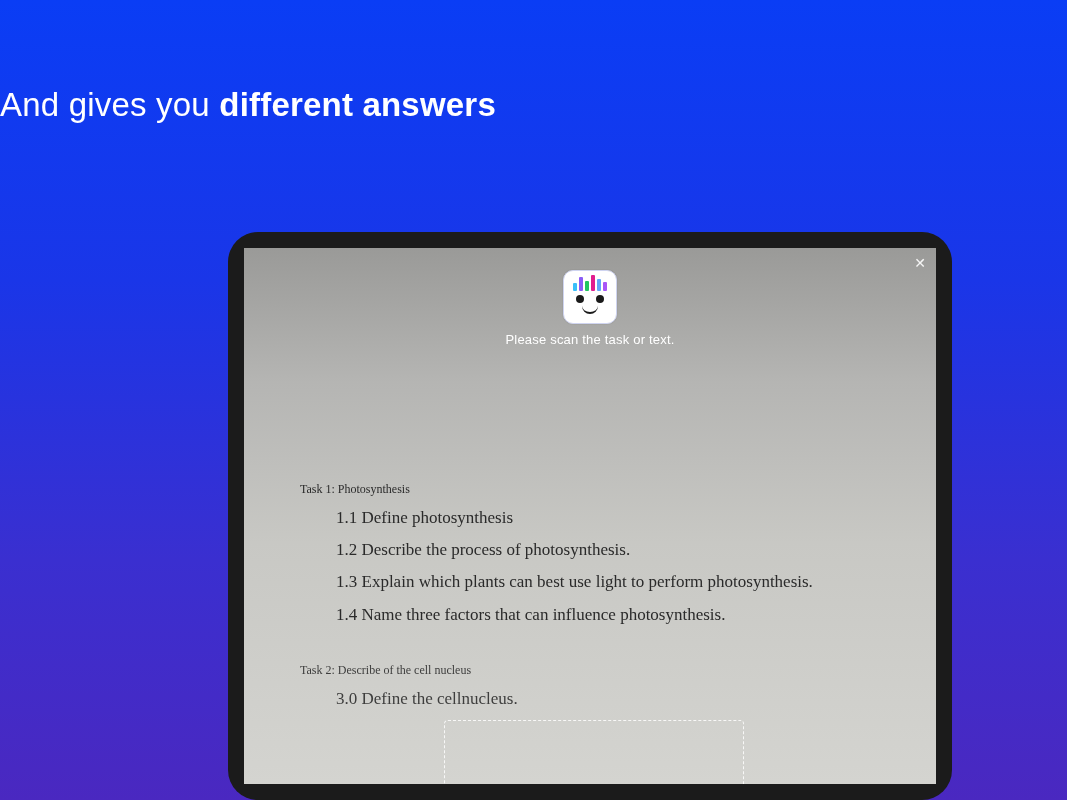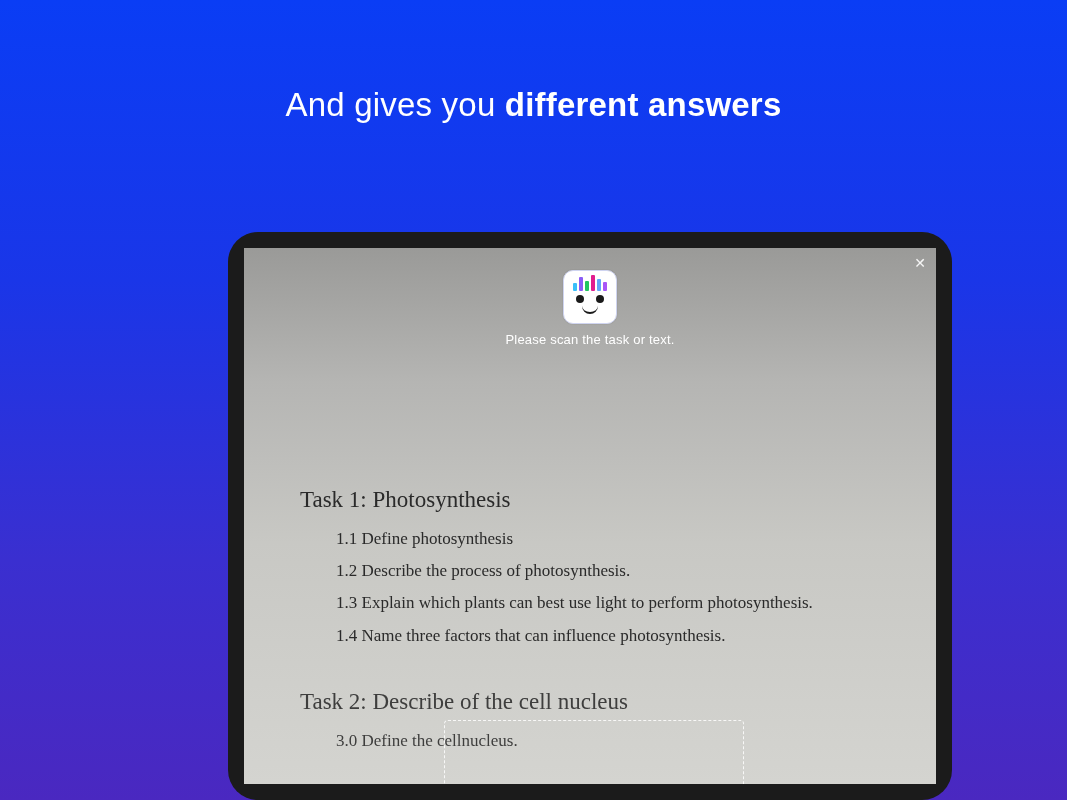--- a/index.html
+++ b/index.html
@@ -6,21 +6,21 @@
 html, body { width: 1067px; height: 800px; overflow: hidden; font-family: "Helvetica Neue", Arial, sans-serif; }
 .bg {
   width: 1067px; height: 800px;
   background: linear-gradient(180deg, #0a3df5 0%, #1a36e8 35%, #3a2fd0 70%, #4a28c0 100%);
   position: relative;
 }
 .headline {
   position: absolute;
   width: 100%;
   top: 86px;
-  text-align: center;
+  text-align: left;
   color: #ffffff;
   font-size: 33px;
   font-weight: 400;
   letter-spacing: 0.2px;
 }
 .headline .bold { font-weight: 700; }
 
 .tablet {
   position: absolute;
   left: 228px;
@@ -109,21 +109,21 @@
 .worksheet {
   position: absolute;
   left: 56px;
   top: 230px;
   right: 20px;
   color: #2a2a2a;
   font-family: Georgia, "Times New Roman", serif;
   font-size: 17px;
   line-height: 1.9;
 }
-.task-title { font-size: 23px; margin-bottom: 1px; }
+.task-title { font-size: 12px; margin-bottom: 1px; }
 .subtask { padding-left: 36px; }
 .task-block-2 { margin-top: 28px; }
 .task-block-2 .subtask, .task-block-2 .task-title { opacity: 0.88; }
 
 .scan-box {
   position: absolute;
   left: 200px;
   top: 472px;
   width: 300px;
   height: 80px;

